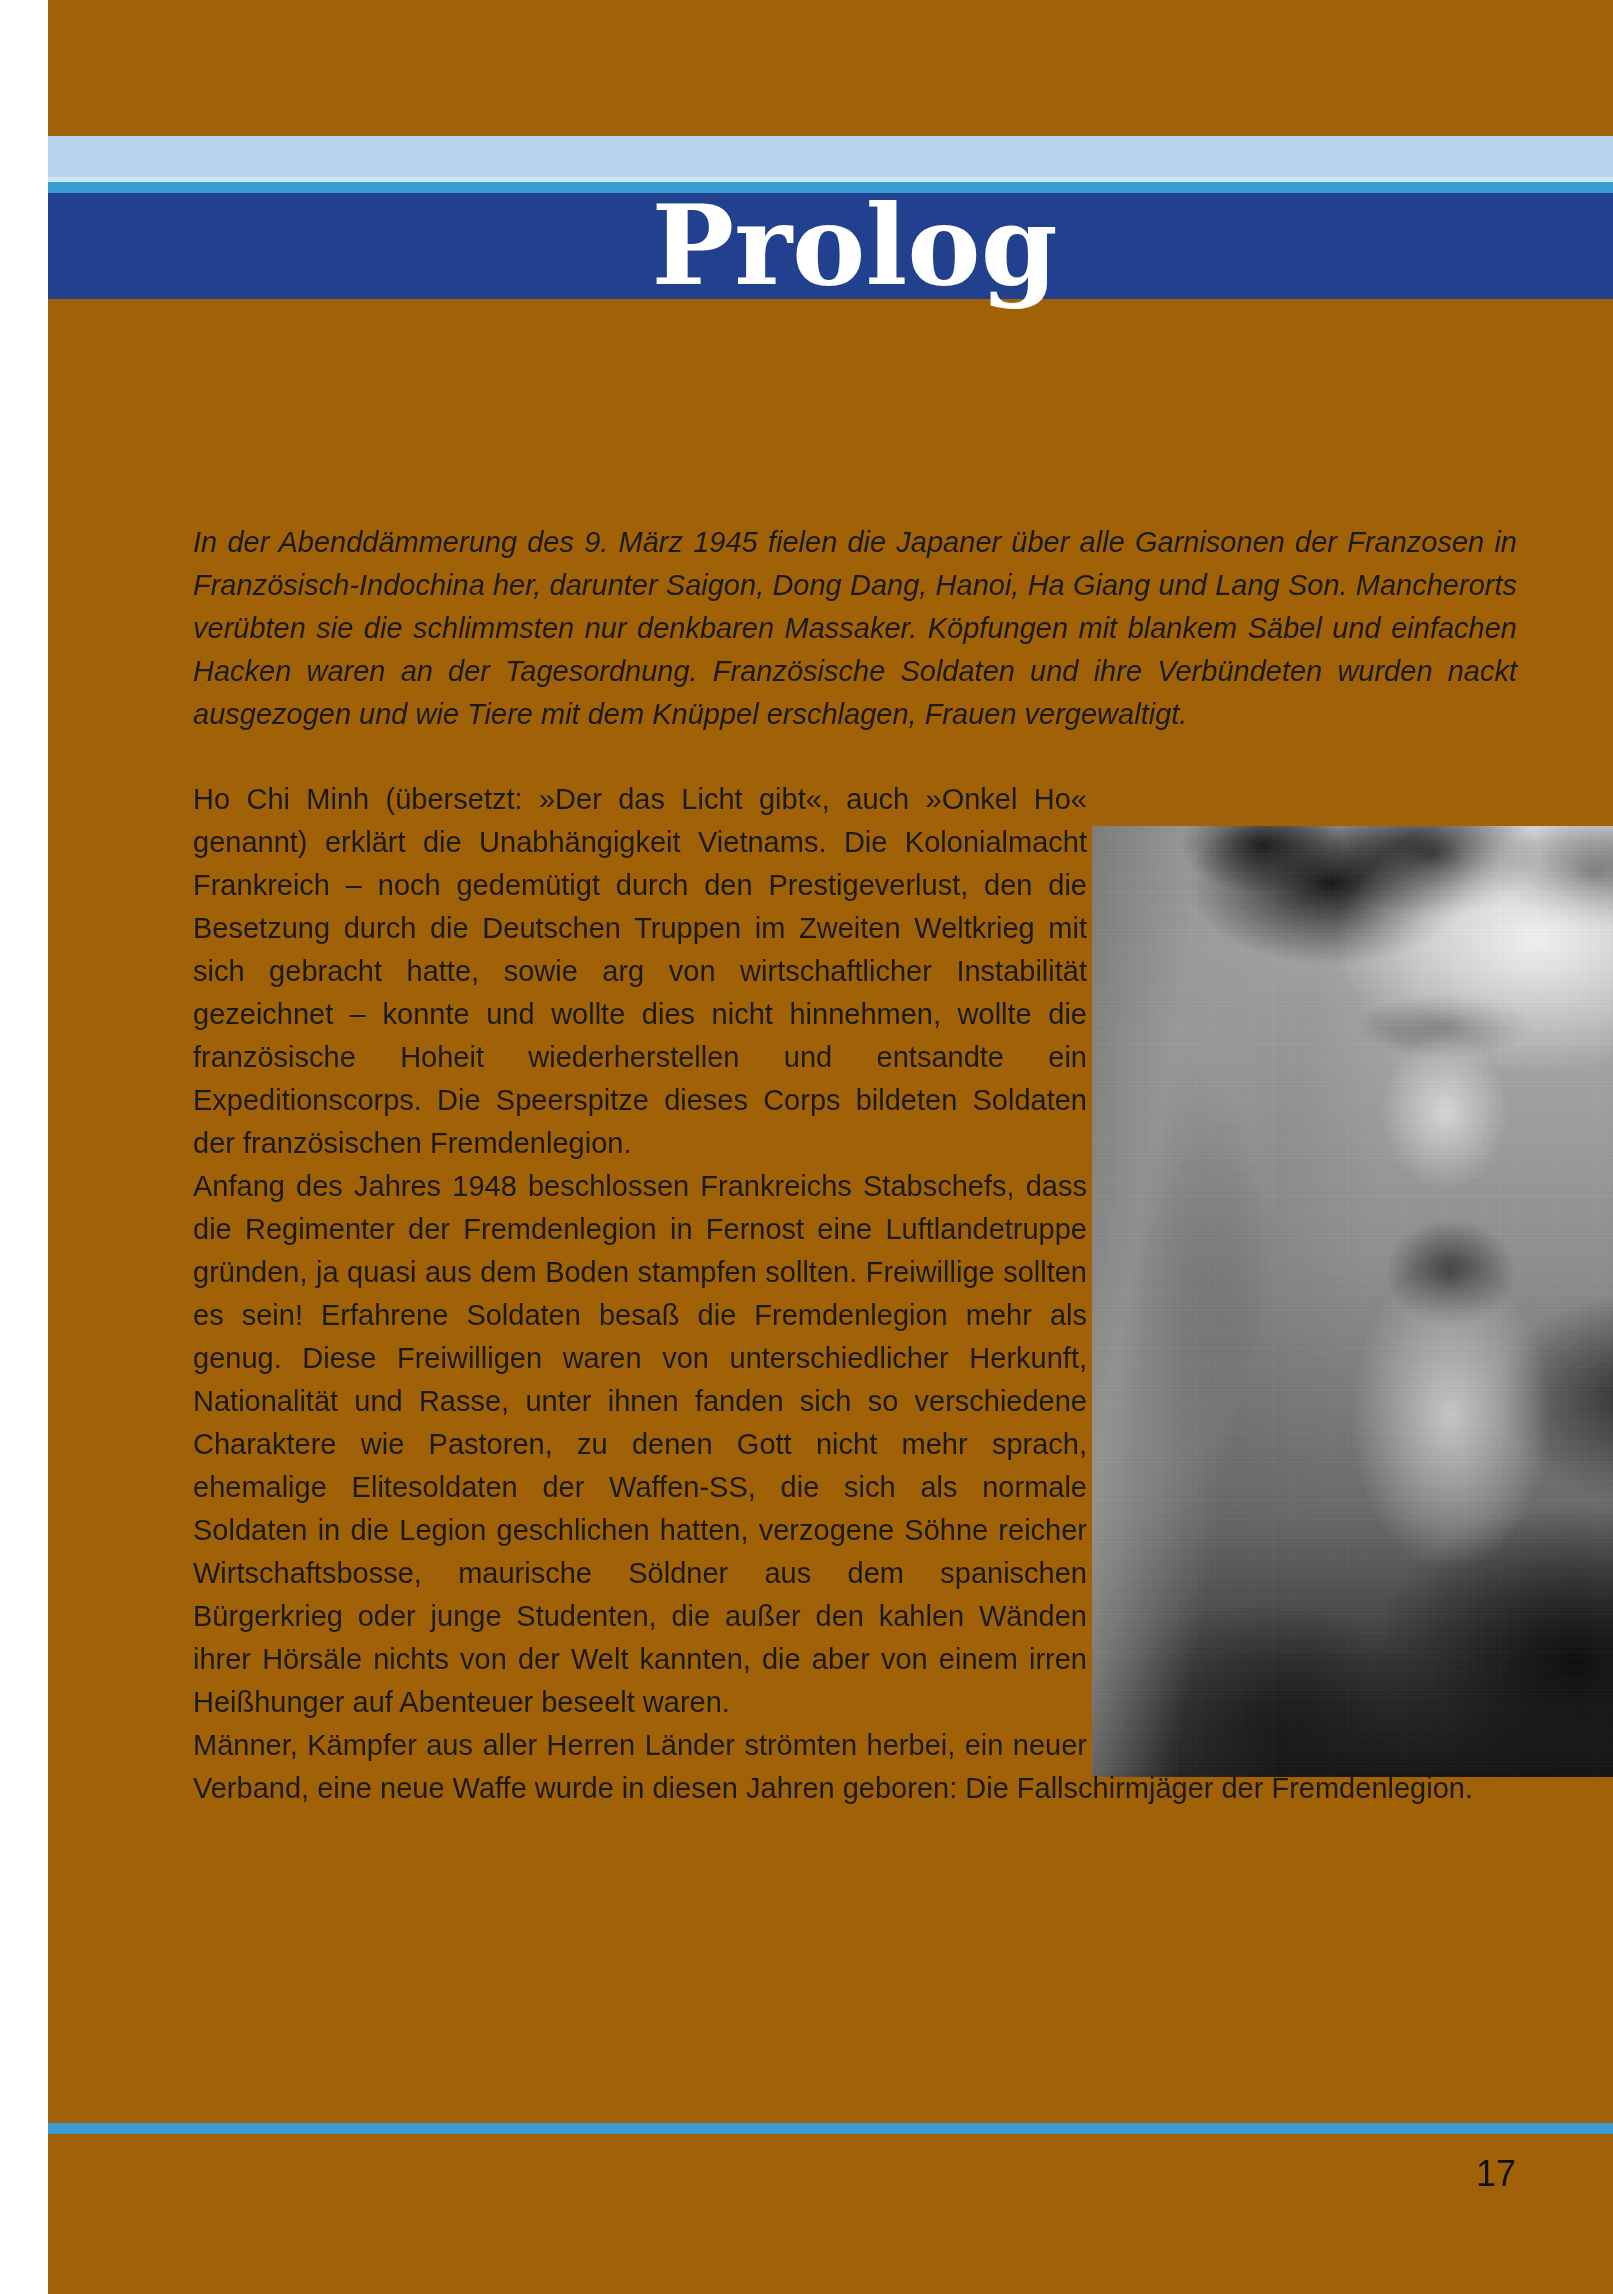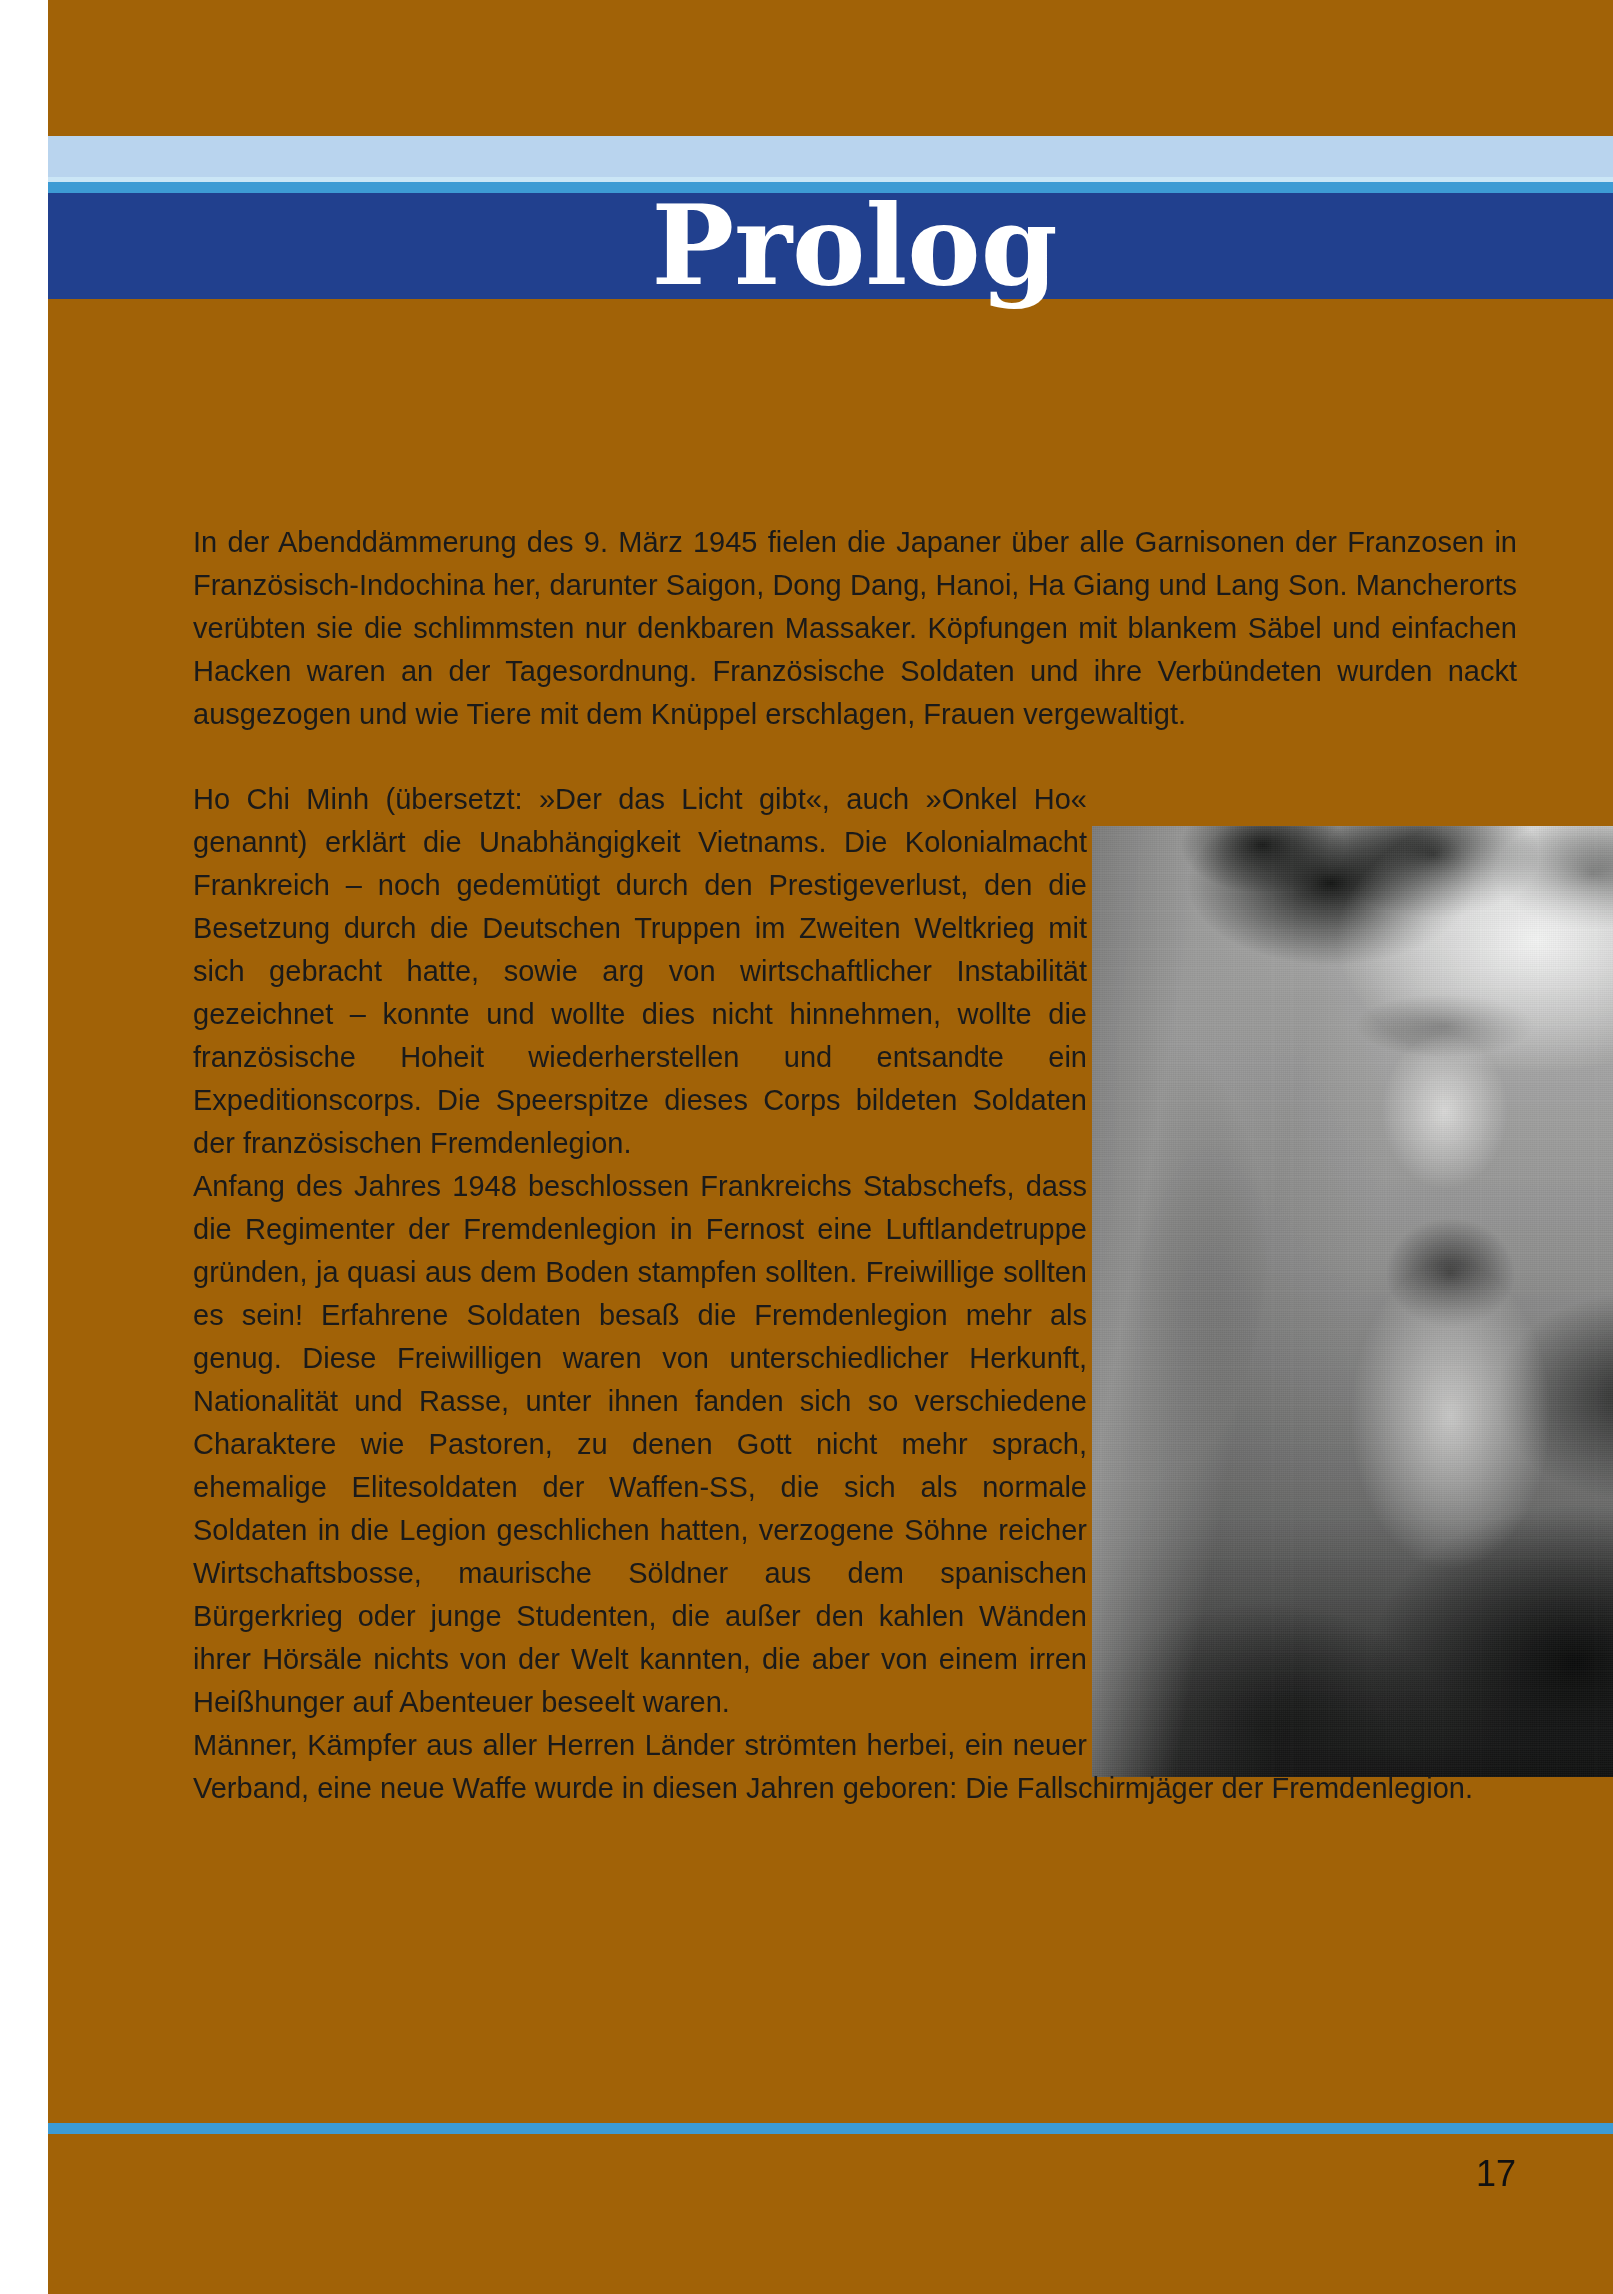--- a/index.html
+++ b/index.html
@@ -80,20 +80,21 @@
     font-size: 29px;
     line-height: 43px;
     color: #1a1a1a;
     text-align: justify;
     text-justify: inter-word;
     margin: 0;
     hyphens: manual;
   }
   .para-intro {
     margin-bottom: 42px;
+    font-style: italic;
   }
 
   
   .photo-float {
     float: right;
     width: 390px;
     height: 961px;
     margin: 0 0 0 40px;
     shape-margin: 0;
   }

